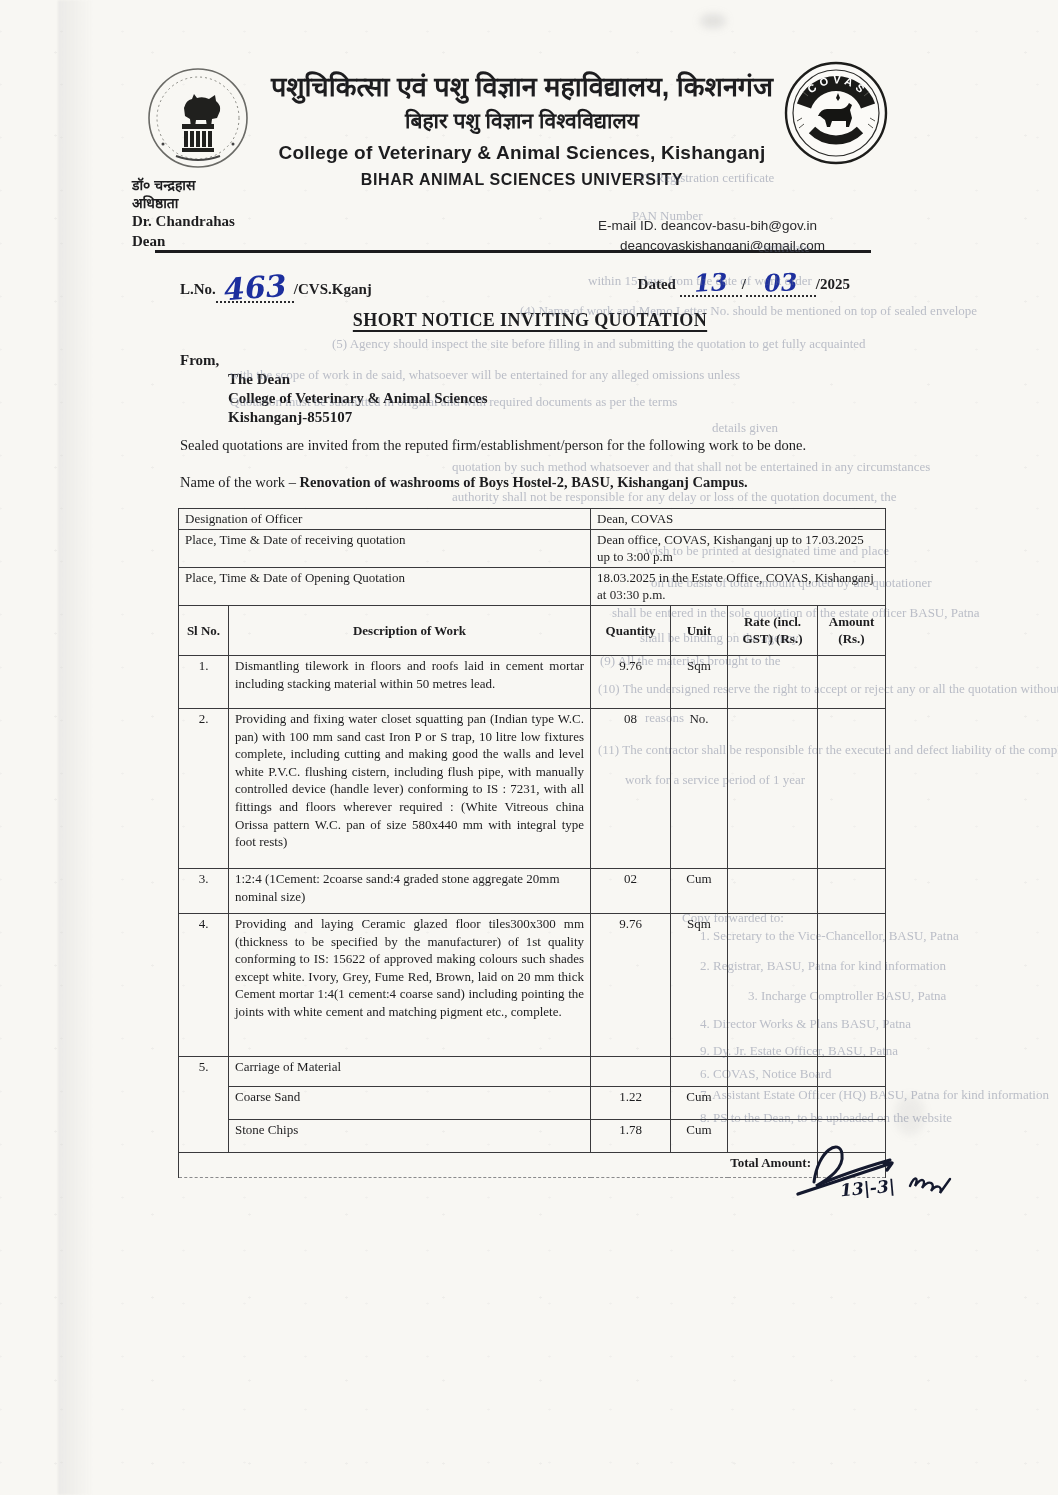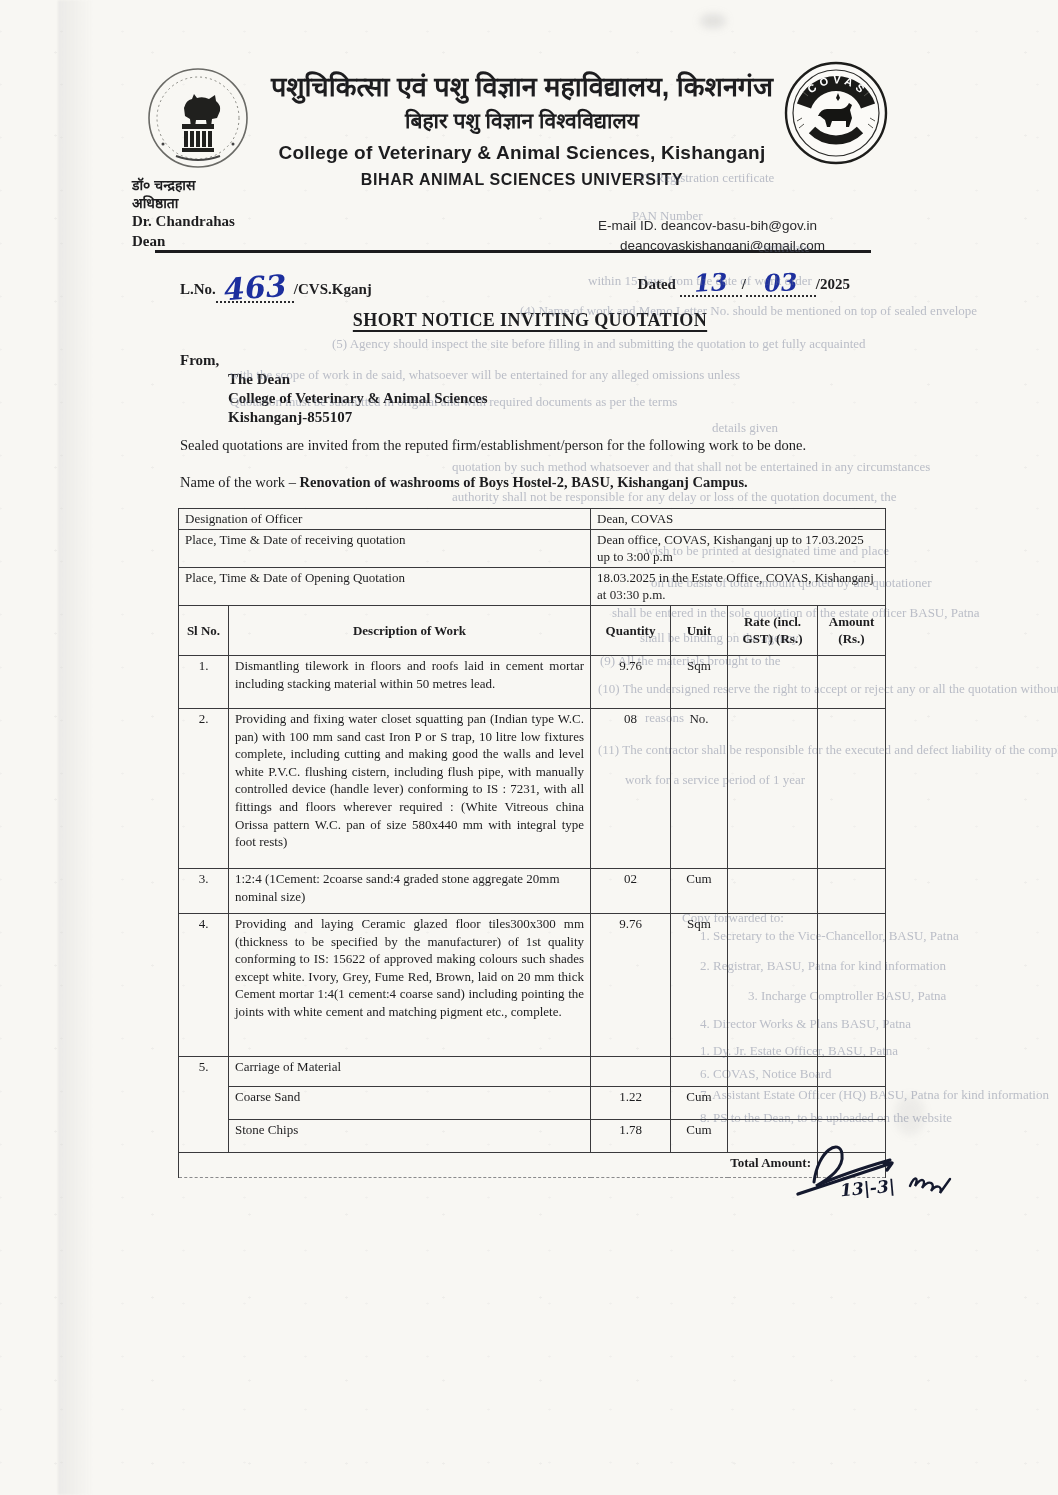--- a/index.html
+++ b/index.html
@@ -110,21 +110,21 @@
       <div class="ghost" style="left: 600px; top: 653px;">(9) All the materials brought to the</div>
       <div class="ghost" style="left: 598px; top: 681px;">(10) The undersigned reserve the right to accept or reject any or all the quotation without assigning any</div>
       <div class="ghost" style="left: 645px; top: 710px;">reasons</div>
       <div class="ghost" style="left: 598px; top: 742px;">(11) The contractor shall be responsible for the executed and defect liability of the completed civil</div>
       <div class="ghost" style="left: 625px; top: 772px;">work for a service period of 1 year</div>
       <div class="ghost" style="left: 682px; top: 910px;">Copy forwarded to:</div>
       <div class="ghost" style="left: 700px; top: 928px;">1.  Secretary to the Vice-Chancellor, BASU, Patna</div>
       <div class="ghost" style="left: 700px; top: 958px;">2.  Registrar, BASU, Patna for kind information</div>
       <div class="ghost" style="left: 700px; top: 988px; margin-left: 48px;">3.  Incharge Comptroller BASU, Patna</div>
       <div class="ghost" style="left: 700px; top: 1016px;">4.  Director Works &amp; Plans BASU, Patna</div>
-      <div class="ghost" style="left: 700px; top: 1043px;">1.  Dy. Jr. Estate Officer, BASU, Patna</div>
+      <div class="ghost" style="left: 700px; top: 1043px;">9.  Dy. Jr. Estate Officer, BASU, Patna</div>
       <div class="ghost" style="left: 700px; top: 1066px;">6.  COVAS, Notice Board</div>
       <div class="ghost" style="left: 700px; top: 1087px;">7.  Assistant Estate Officer (HQ) BASU, Patna for kind information</div>
       <div class="ghost" style="left: 700px; top: 1110px;">8.  PS to the Dean, to be uploaded on the website</div>
     </div>
 
   <svg class="logo" style="left:146px;top:66px;" width="104" height="112" viewBox="0 0 104 112">
     <circle cx="52" cy="52" r="49" fill="none" stroke="#6a6a66" stroke-width="1.6"></circle>
     <circle cx="52" cy="52" r="41" fill="none" stroke="#8a8a84" stroke-width="1" stroke-dasharray="2 3"></circle>
     <path d="M38 42 q2-8 8-9 l2-5 3 4 q6-2 12 1 l6-4 1 6 q5 4 4 10 l-3 7 -5 1 -1 8 -4 0 -1-7 -10 0 -1 7 -4 0 -1-8 -5-3 z" fill="#20201e"></path>
     <rect x="36" y="58" width="32" height="5" fill="#20201e"></rect>

